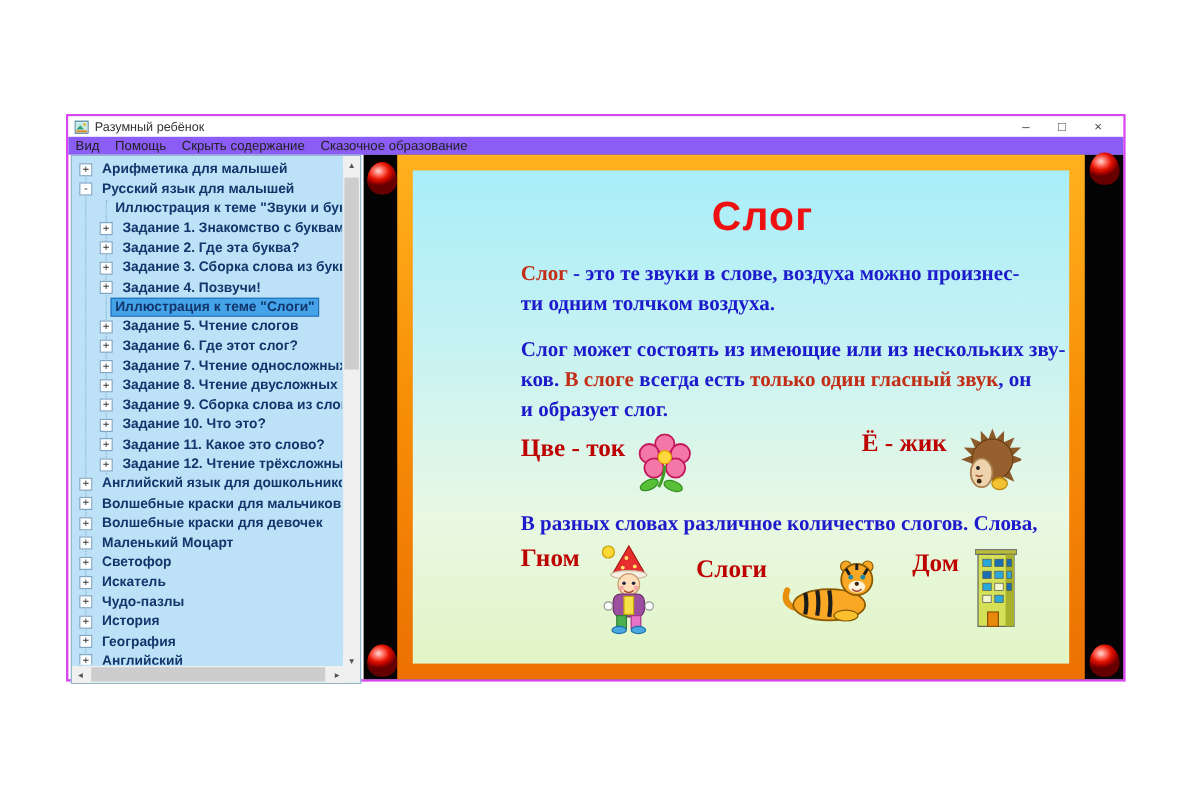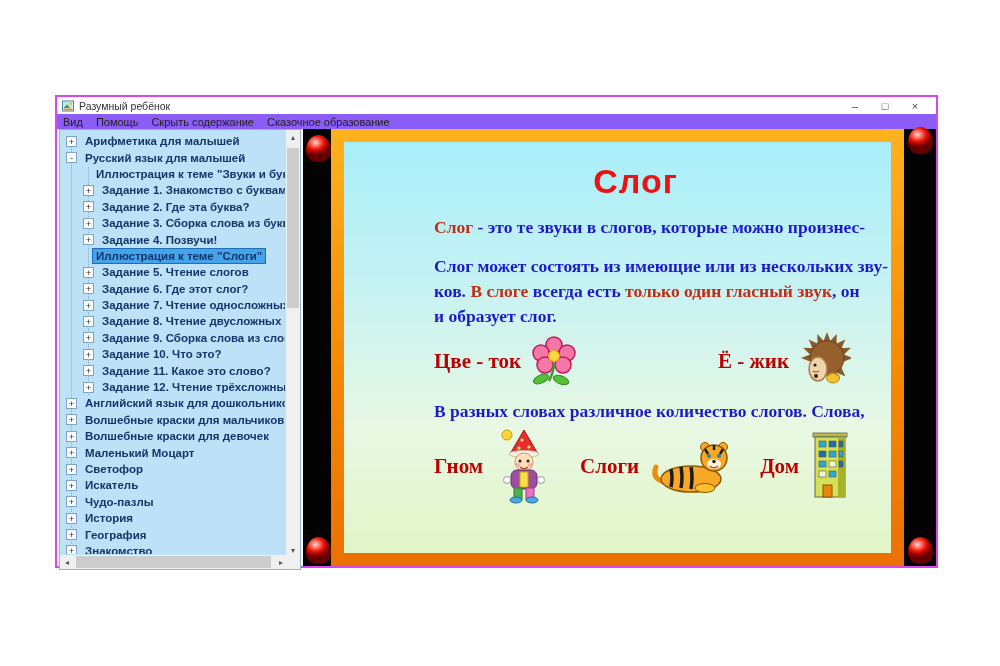--- a/index.html
+++ b/index.html
@@ -71,21 +71,21 @@
 
   .lesson-title { margin-top:20px; text-align:center;
                   font-family:"Liberation Sans",sans-serif; font-size:34px;
                   color:#ED1111; letter-spacing:1px; }
   .para { margin:14px 10px 0 54px; font-size:17.5px; line-height:25px; white-space:nowrap; }
   .para.p3 { margin-top:8px; }
   .blue { color:#1D1ACC; } .red { color:#C22D15; }
 
   .ex-row { display:flex; align-items:center; justify-content:space-between;
             margin:2px 40px 0 54px; }
-  .grp { display:flex; align-items:center; gap:10px; }
+  .grp { display:flex; align-items:flex-start; gap:10px; }
   .ex-word { font-size:21px; color:#BD0000; white-space:nowrap; }
   .ex-row.r1 { height:60px; } .ex-row.r2 { height:80px; }
 </style>
 </head>
 <body>
 
 <div class="page">
   <div class="window">
 
     <div class="titlebar">
@@ -213,21 +213,21 @@
           <div class="ti l0">
               <span class="exp">+</span>
               <span class="tl">История</span>
             </div>
           <div class="ti l0">
               <span class="exp">+</span>
               <span class="tl">География</span>
             </div>
           <div class="ti l0">
               <span class="exp">+</span>
-              <span class="tl">Знакомство</span>
+              <span class="tl">Английский</span>
             </div>
         </div>
 
         <div class="vscroll">
           <div class="sb-btn sb-up">▴</div>
           <div class="vthumb"></div>
           <div class="sb-btn sb-down">▾</div>
         </div>
         <div class="hscroll">
           <div class="sb-btn sb-left">◂</div>
@@ -237,21 +237,22 @@
         <div class="sb-corner"></div>
       </div>
 
       <div class="content-frame">
         <div class="orange-panel">
           <div class="lesson">
 
             <div class="lesson-title">Слог</div>
 
             <div class="para">
-              <div class="pl"><span class="red">Слог</span><span class="blue"> - это те звуки в слогов, которые можно произнес-</span></div>
+              <div class="pl"><span class="red">Слог</span><span class="blue"> - это те звуки в слове, воздуха можно произнес-</span></div>
+              <div class="pl"><span class="blue">ти одним толчком воздуха.</span></div>
             </div>
 
             <div class="para">
               <div class="pl"><span class="blue">Слог может состоять из имеющие или из нескольких зву-</span></div>
               <div class="pl"><span class="blue">ков. </span><span class="red">В слоге</span><span class="blue"> всегда есть </span><span class="red">только один гласный звук</span><span class="blue">, он</span></div>
               <div class="pl"><span class="blue">и образует слог.</span></div>
             </div>
 
             <div class="ex-row r1">
               <div class="grp">

